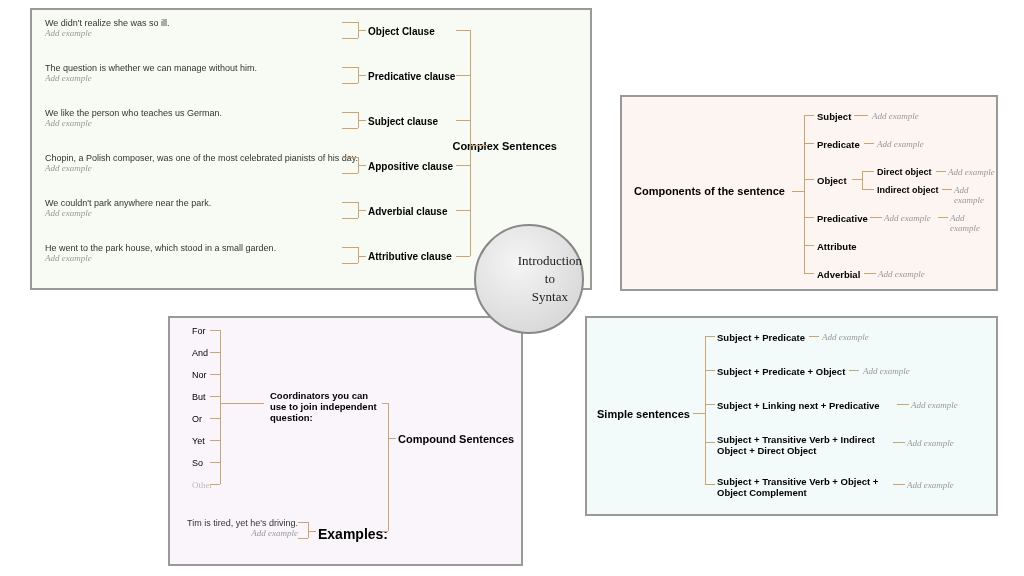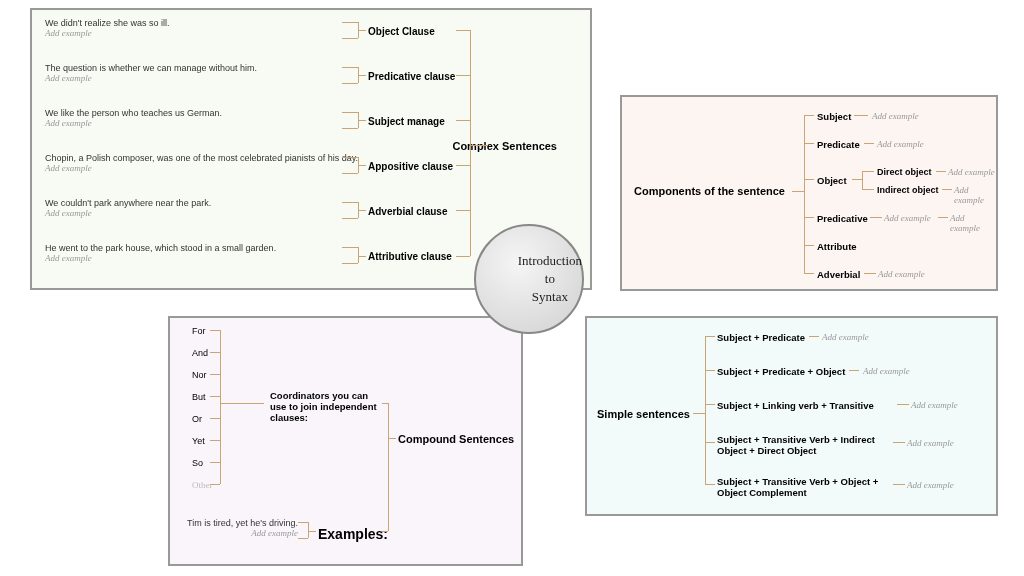--- a/index.html
+++ b/index.html
@@ -45,21 +45,21 @@
   </div>
 
 <div class="panel complex">
   <div class="title" style="right:33px;top:130px">Complex Sentences</div>
 
   <div class="cx-row" style="top:8px"><span class="ex">We didn't realize she was so ill.</span><br><span class="add">Add example</span></div>
   <div class="cx-node" style="top:16px">Object Clause</div>
   <div class="cx-row" style="top:53px"><span class="ex">The question is whether we can manage without him.</span><br><span class="add">Add example</span></div>
   <div class="cx-node" style="top:61px">Predicative clause</div>
   <div class="cx-row" style="top:98px"><span class="ex">We like the person who teaches us German.</span><br><span class="add">Add example</span></div>
-  <div class="cx-node" style="top:106px">Subject manage</div>
+  <div class="cx-node" style="top:106px">Subject clause</div>
   <div class="cx-row" style="top:143px"><span class="ex">Chopin, a Polish composer, was one of the most celebrated pianists of his day.</span><br><span class="add">Add example</span></div>
   <div class="cx-node" style="top:151px">Appositive clause</div>
   <div class="cx-row" style="top:188px"><span class="ex">We couldn't park anywhere near the park.</span><br><span class="add">Add example</span></div>
   <div class="cx-node" style="top:196px">Adverbial clause</div>
   <div class="cx-row" style="top:233px"><span class="ex">He went to the park house, which stood in a small garden.</span><br><span class="add">Add example</span></div>
   <div class="cx-node" style="top:241px">Attributive clause</div>
 
   <div class="vline" style="left:438px;top:20px;height:226px"></div>
   <div class="hline" style="left:438px;top:135px;width:18px"></div>
   <div class="hline" style="left:424px;top:20px;width:14px"></div>
@@ -90,21 +90,21 @@
     <div class="hline" style="left:310px;top:208px;width:16px"></div>
     <div class="hline" style="left:326px;top:200px;width:8px"></div>
   <div class="vline" style="left:326px;top:237px;height:16px"></div>
     <div class="hline" style="left:310px;top:237px;width:16px"></div>
     <div class="hline" style="left:310px;top:253px;width:16px"></div>
     <div class="hline" style="left:326px;top:246px;width:8px"></div>
 </div>
 
 <div class="panel compound">
   <div class="title co-title">Compound Sentences</div>
-  <div class="co-coord">Coordinators you can use to join independent clauses:</div>
+  <div class="co-coord">Coordinators you can use to join independent question:</div>
   <div class="co-item" style="top:8px">For</div>
   <div class="co-item" style="top:30px">And</div>
   <div class="co-item" style="top:52px">Nor</div>
   <div class="co-item" style="top:74px">But</div>
   <div class="co-item" style="top:96px">Or</div>
   <div class="co-item" style="top:118px">Yet</div>
   <div class="co-item" style="top:140px">So</div>
   <div class="co-item add" style="top:162px;font-style:normal;color:#bbb">Other</div>
   <div class="co-exlbl">Examples:</div>
   <div style="position:absolute;left:8px;top:200px;text-align:right;width:120px"><span class="ex">Tim is tired, yet he's driving.</span><br><span class="add">Add example</span></div>
@@ -167,21 +167,21 @@
   <div class="hline" style="left:314px;top:74px;width:10px"></div>
     <div class="hline" style="left:320px;top:92px;width:10px"></div>
 </div>
 
 <div class="panel simple">
   <div class="title sm-title">Simple sentences</div>
   <div class="sm-node" style="top:14px">Subject + Predicate</div>
     <span class="add sm-add" style="top:14px;left:235px">Add example</span>
   <div class="sm-node" style="top:48px">Subject + Predicate + Object</div>
     <span class="add sm-add" style="top:48px;left:276px">Add example</span>
-  <div class="sm-node" style="top:82px">Subject + Linking verb + Transitive</div>
+  <div class="sm-node" style="top:82px">Subject + Linking next + Predicative</div>
     <span class="add sm-add" style="top:82px;left:324px">Add example</span>
   <div class="sm-node" style="top:116px">Subject + Transitive Verb + Indirect Object + Direct Object</div>
     <span class="add sm-add" style="top:120px;left:320px">Add example</span>
   <div class="sm-node" style="top:158px">Subject + Transitive Verb + Object + Object Complement</div>
     <span class="add sm-add" style="top:162px;left:320px">Add example</span>
 
   <div class="vline" style="left:118px;top:18px;height:148px"></div>
   <div class="hline" style="left:106px;top:95px;width:12px"></div>
   <div class="hline" style="left:118px;top:18px;width:10px"></div>
     <div class="hline" style="left:118px;top:52px;width:10px"></div>

